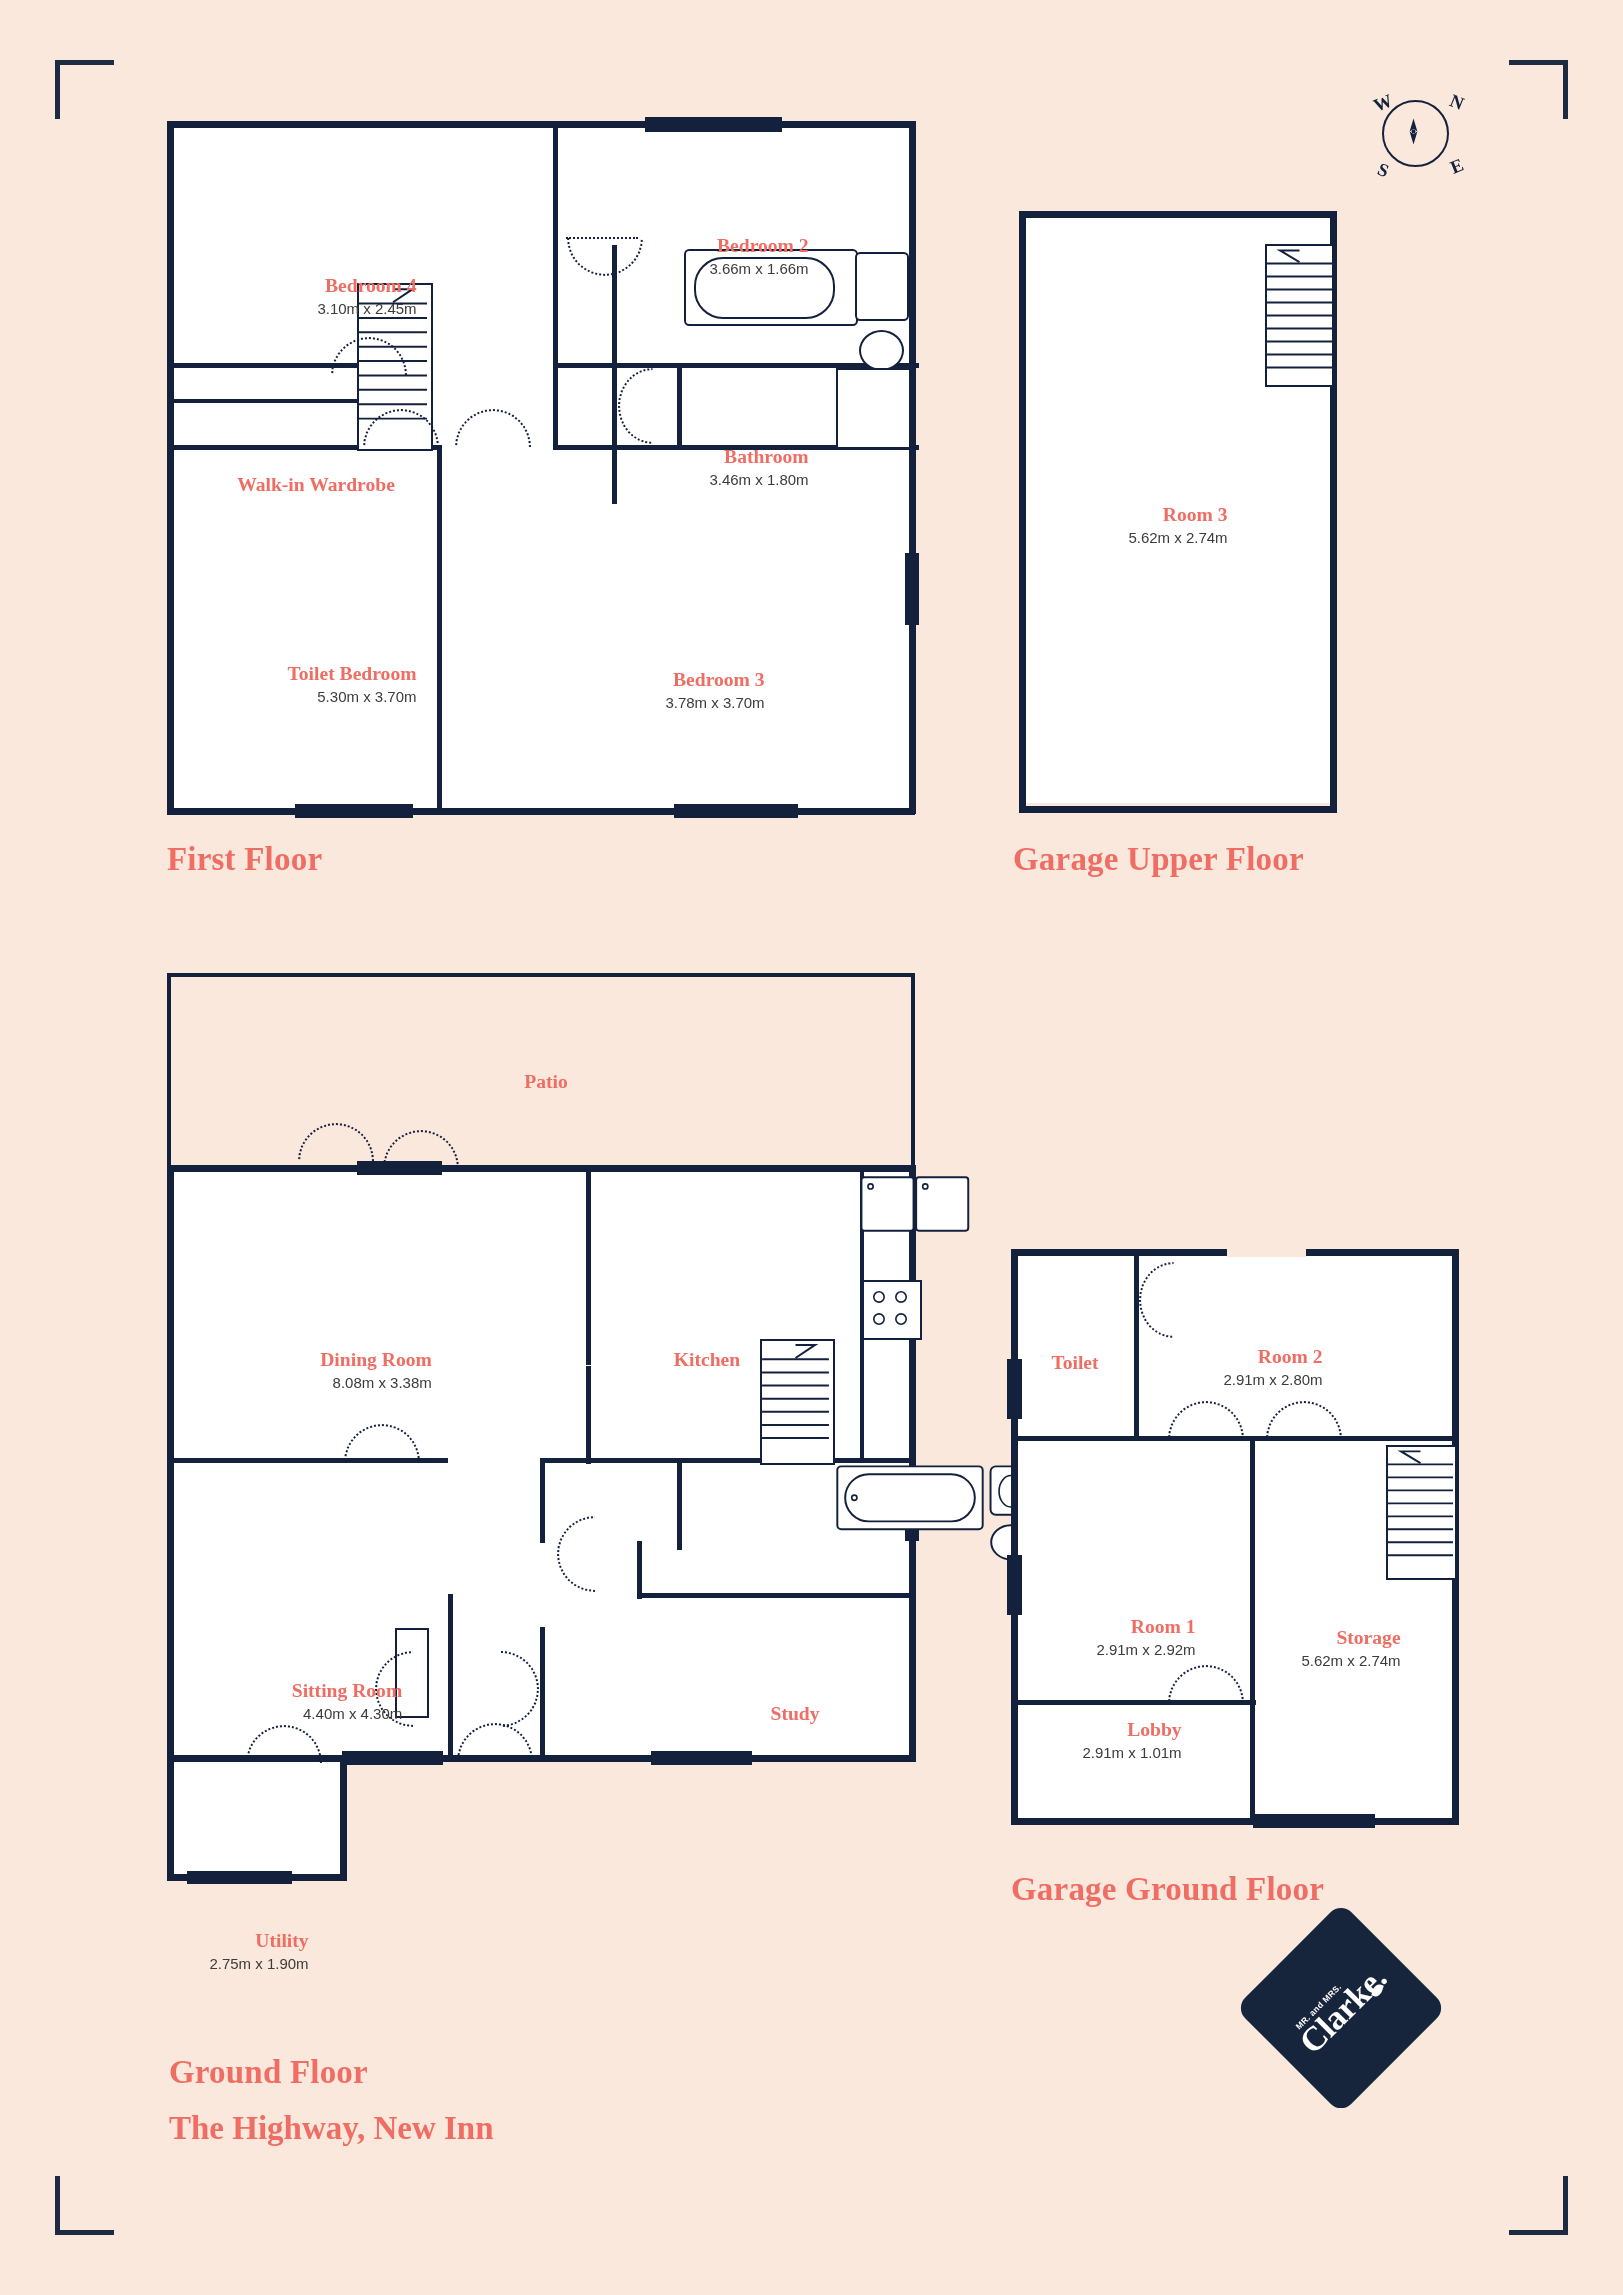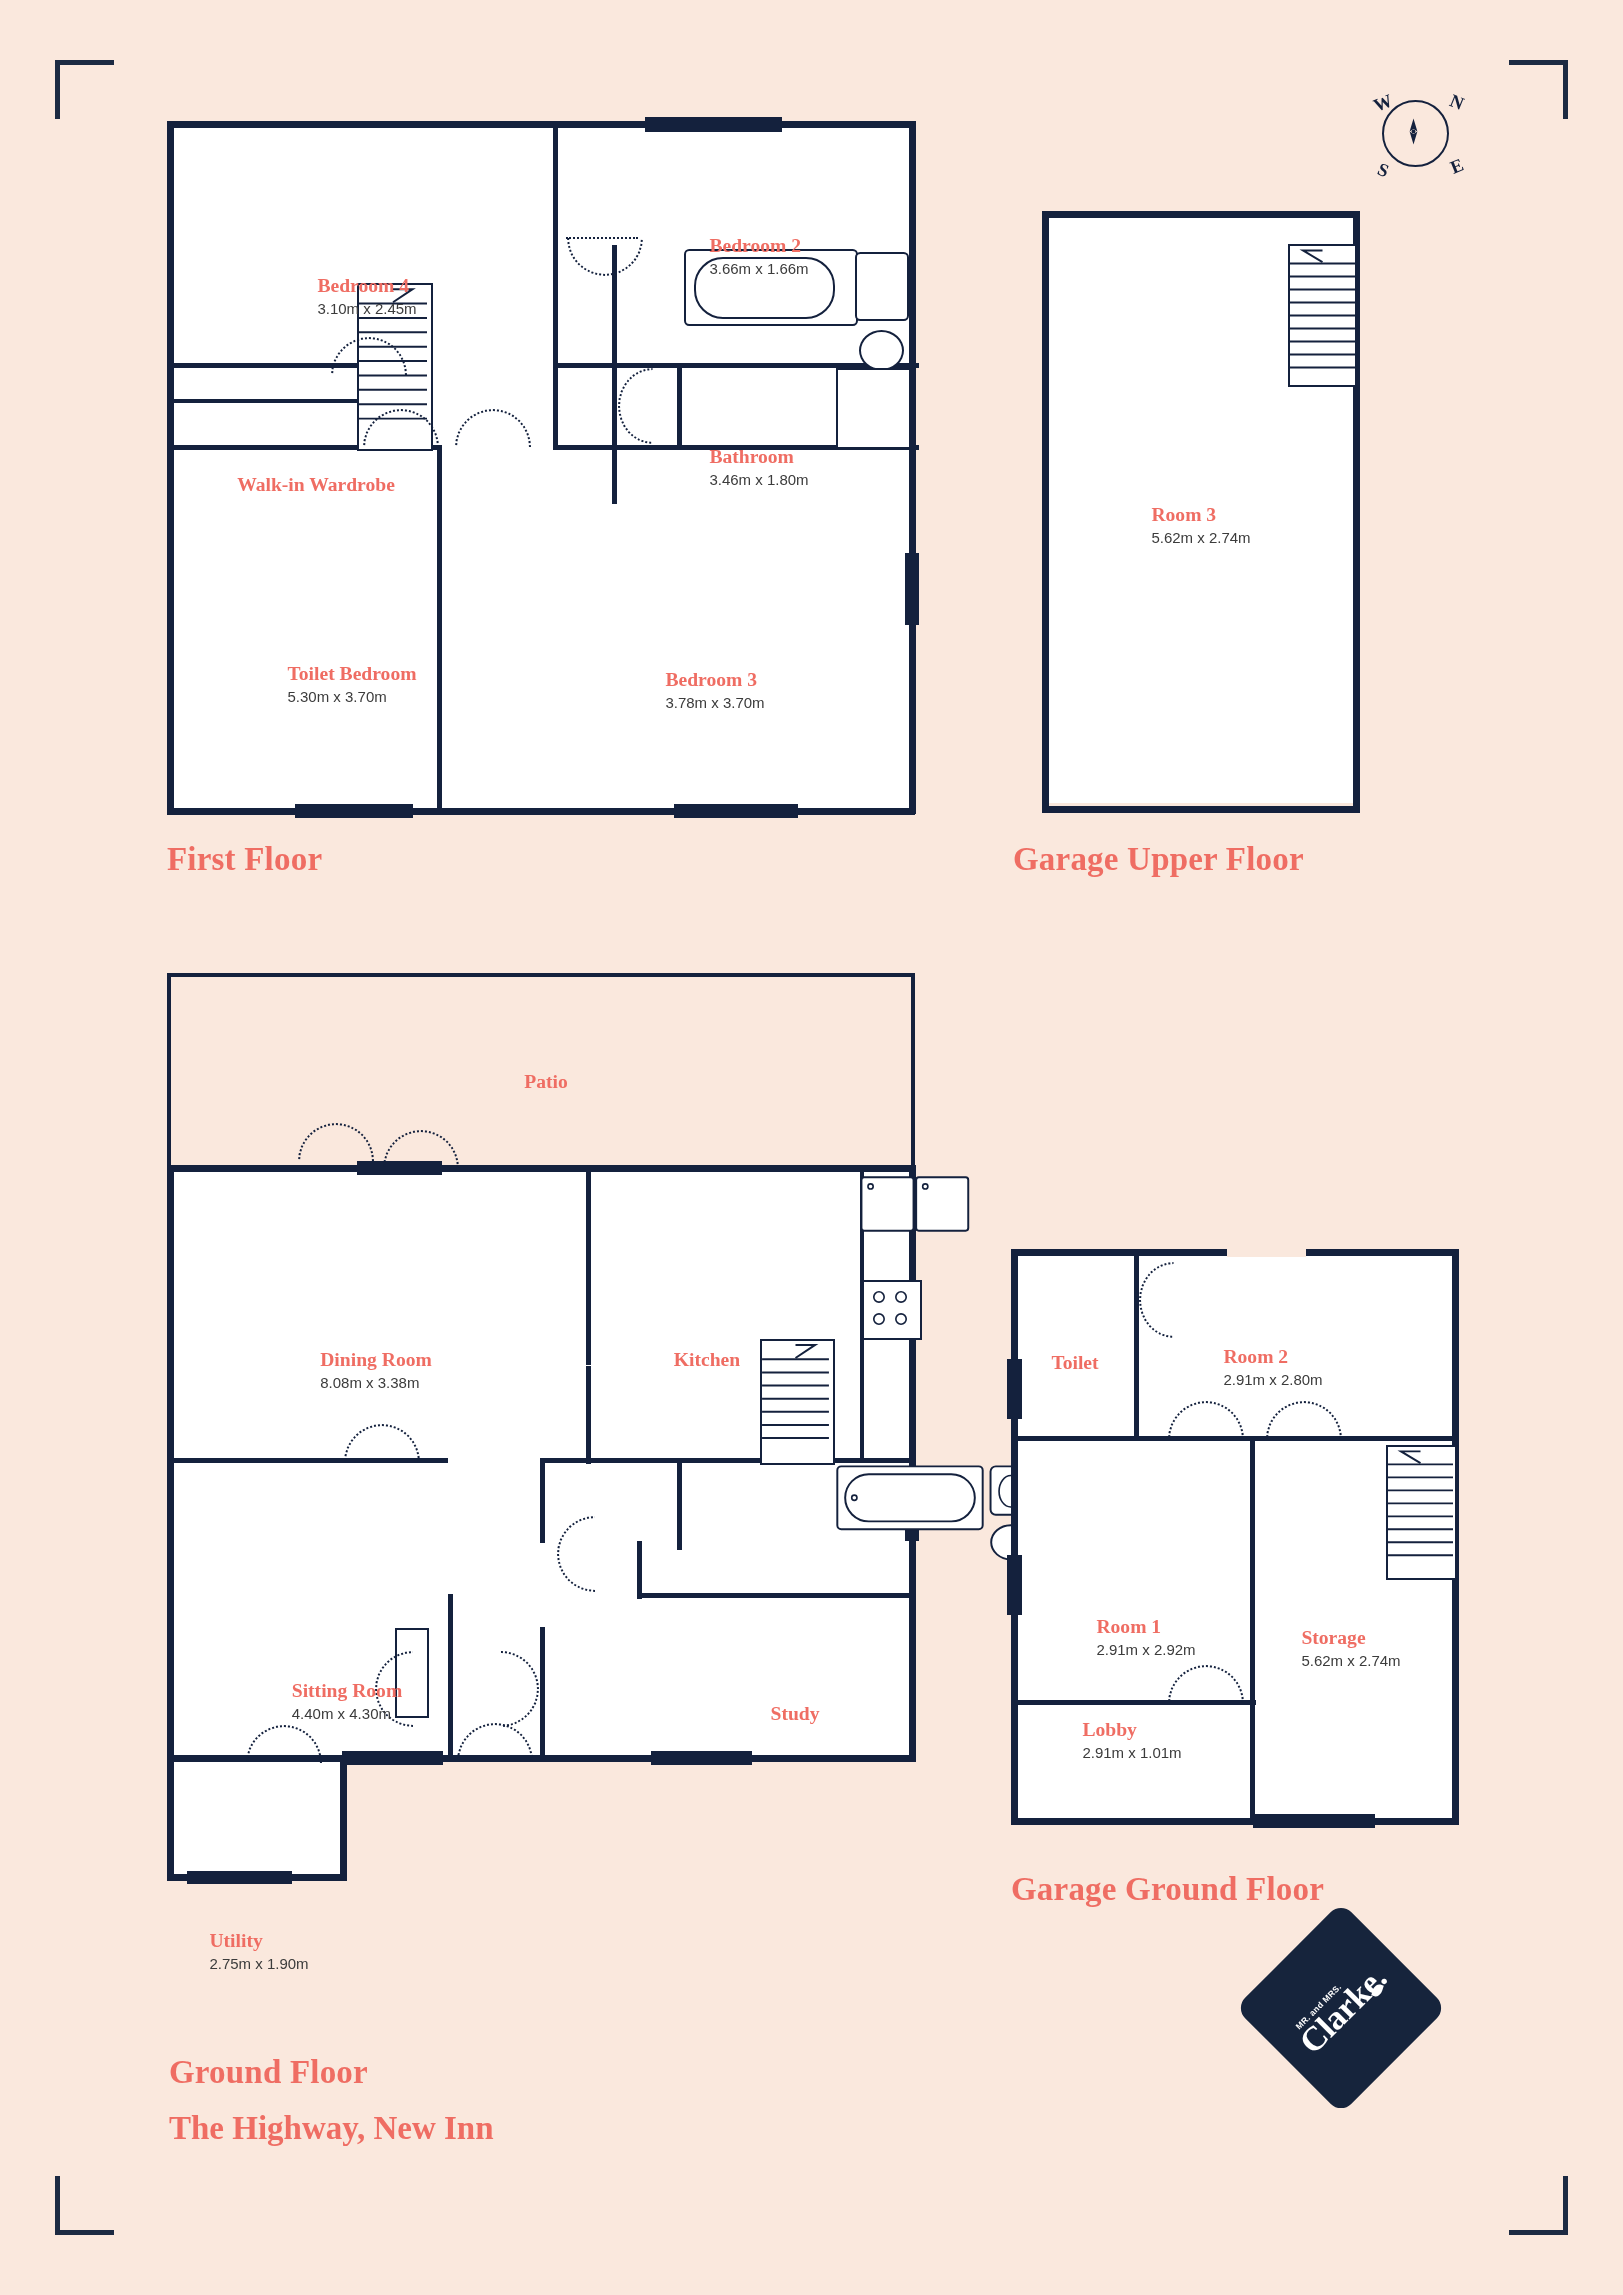--- a/index.html
+++ b/index.html
@@ -37,21 +37,21 @@
     position: absolute;
     background: #14213d;
   }
   .room-fill {
     position: absolute;
     background: #ffffff;
   }
 
   .label {
     position: absolute;
-    text-align: left;
+    text-align: right;
     color: #ef6d63;
     font-weight: bold;
     font-size: 19.6px;
     line-height: 1.15;
     white-space: nowrap;
     transform: translateX(-50%);
   }
   .label .dims {
     display: block;
     color: #3c3c3c;
@@ -262,21 +262,21 @@
       <span>Toilet Bedroom</span>
       <span class="dims">5.30m x 3.70m</span>
     </div>
     <div class="label" style="left:548px; top:548px;">
       <span>Bedroom 3</span>
       <span class="dims">3.78m x 3.70m</span>
     </div>
   </div>
   <div class="floor-title" style="left:167px; top:841px;">First Floor</div>
 
-  <div class="plan" style="left:1042px; top:211px; width:322px; height:746px;text-decoration:underline;">
+  <div class="plan" style="left:1019px; top:211px; width:322px; height:746px;text-decoration:underline;">
     <div class="room-fill" style="left:5.2px; top:5.2px; width:307px; height:587px;"></div>
     <div class="wall" style="left:0; top:0; width:318px; height:6.5px;"></div>
     <div class="wall" style="left:0; top:595px; width:318px; height:6.5px;"></div>
     <div class="wall" style="left:0; top:0; width:6.5px; height:602px;"></div>
     <div class="wall" style="left:311px; top:0; width:6.5px; height:602px;"></div>
 
     <div class="fixture" style="left:246px; top:33px; width:65px; height:139px; border-radius:0; border-right:none;"></div>
     <svg style="position:absolute; left:248px; top:35px;" width="65" height="135" viewBox="0 0 100 206">
       <line x1="0" y1="26" x2="100" y2="26" stroke="#14213d" stroke-width="3"></line>
       <line x1="0" y1="46" x2="100" y2="46" stroke="#14213d" stroke-width="3"></line>

